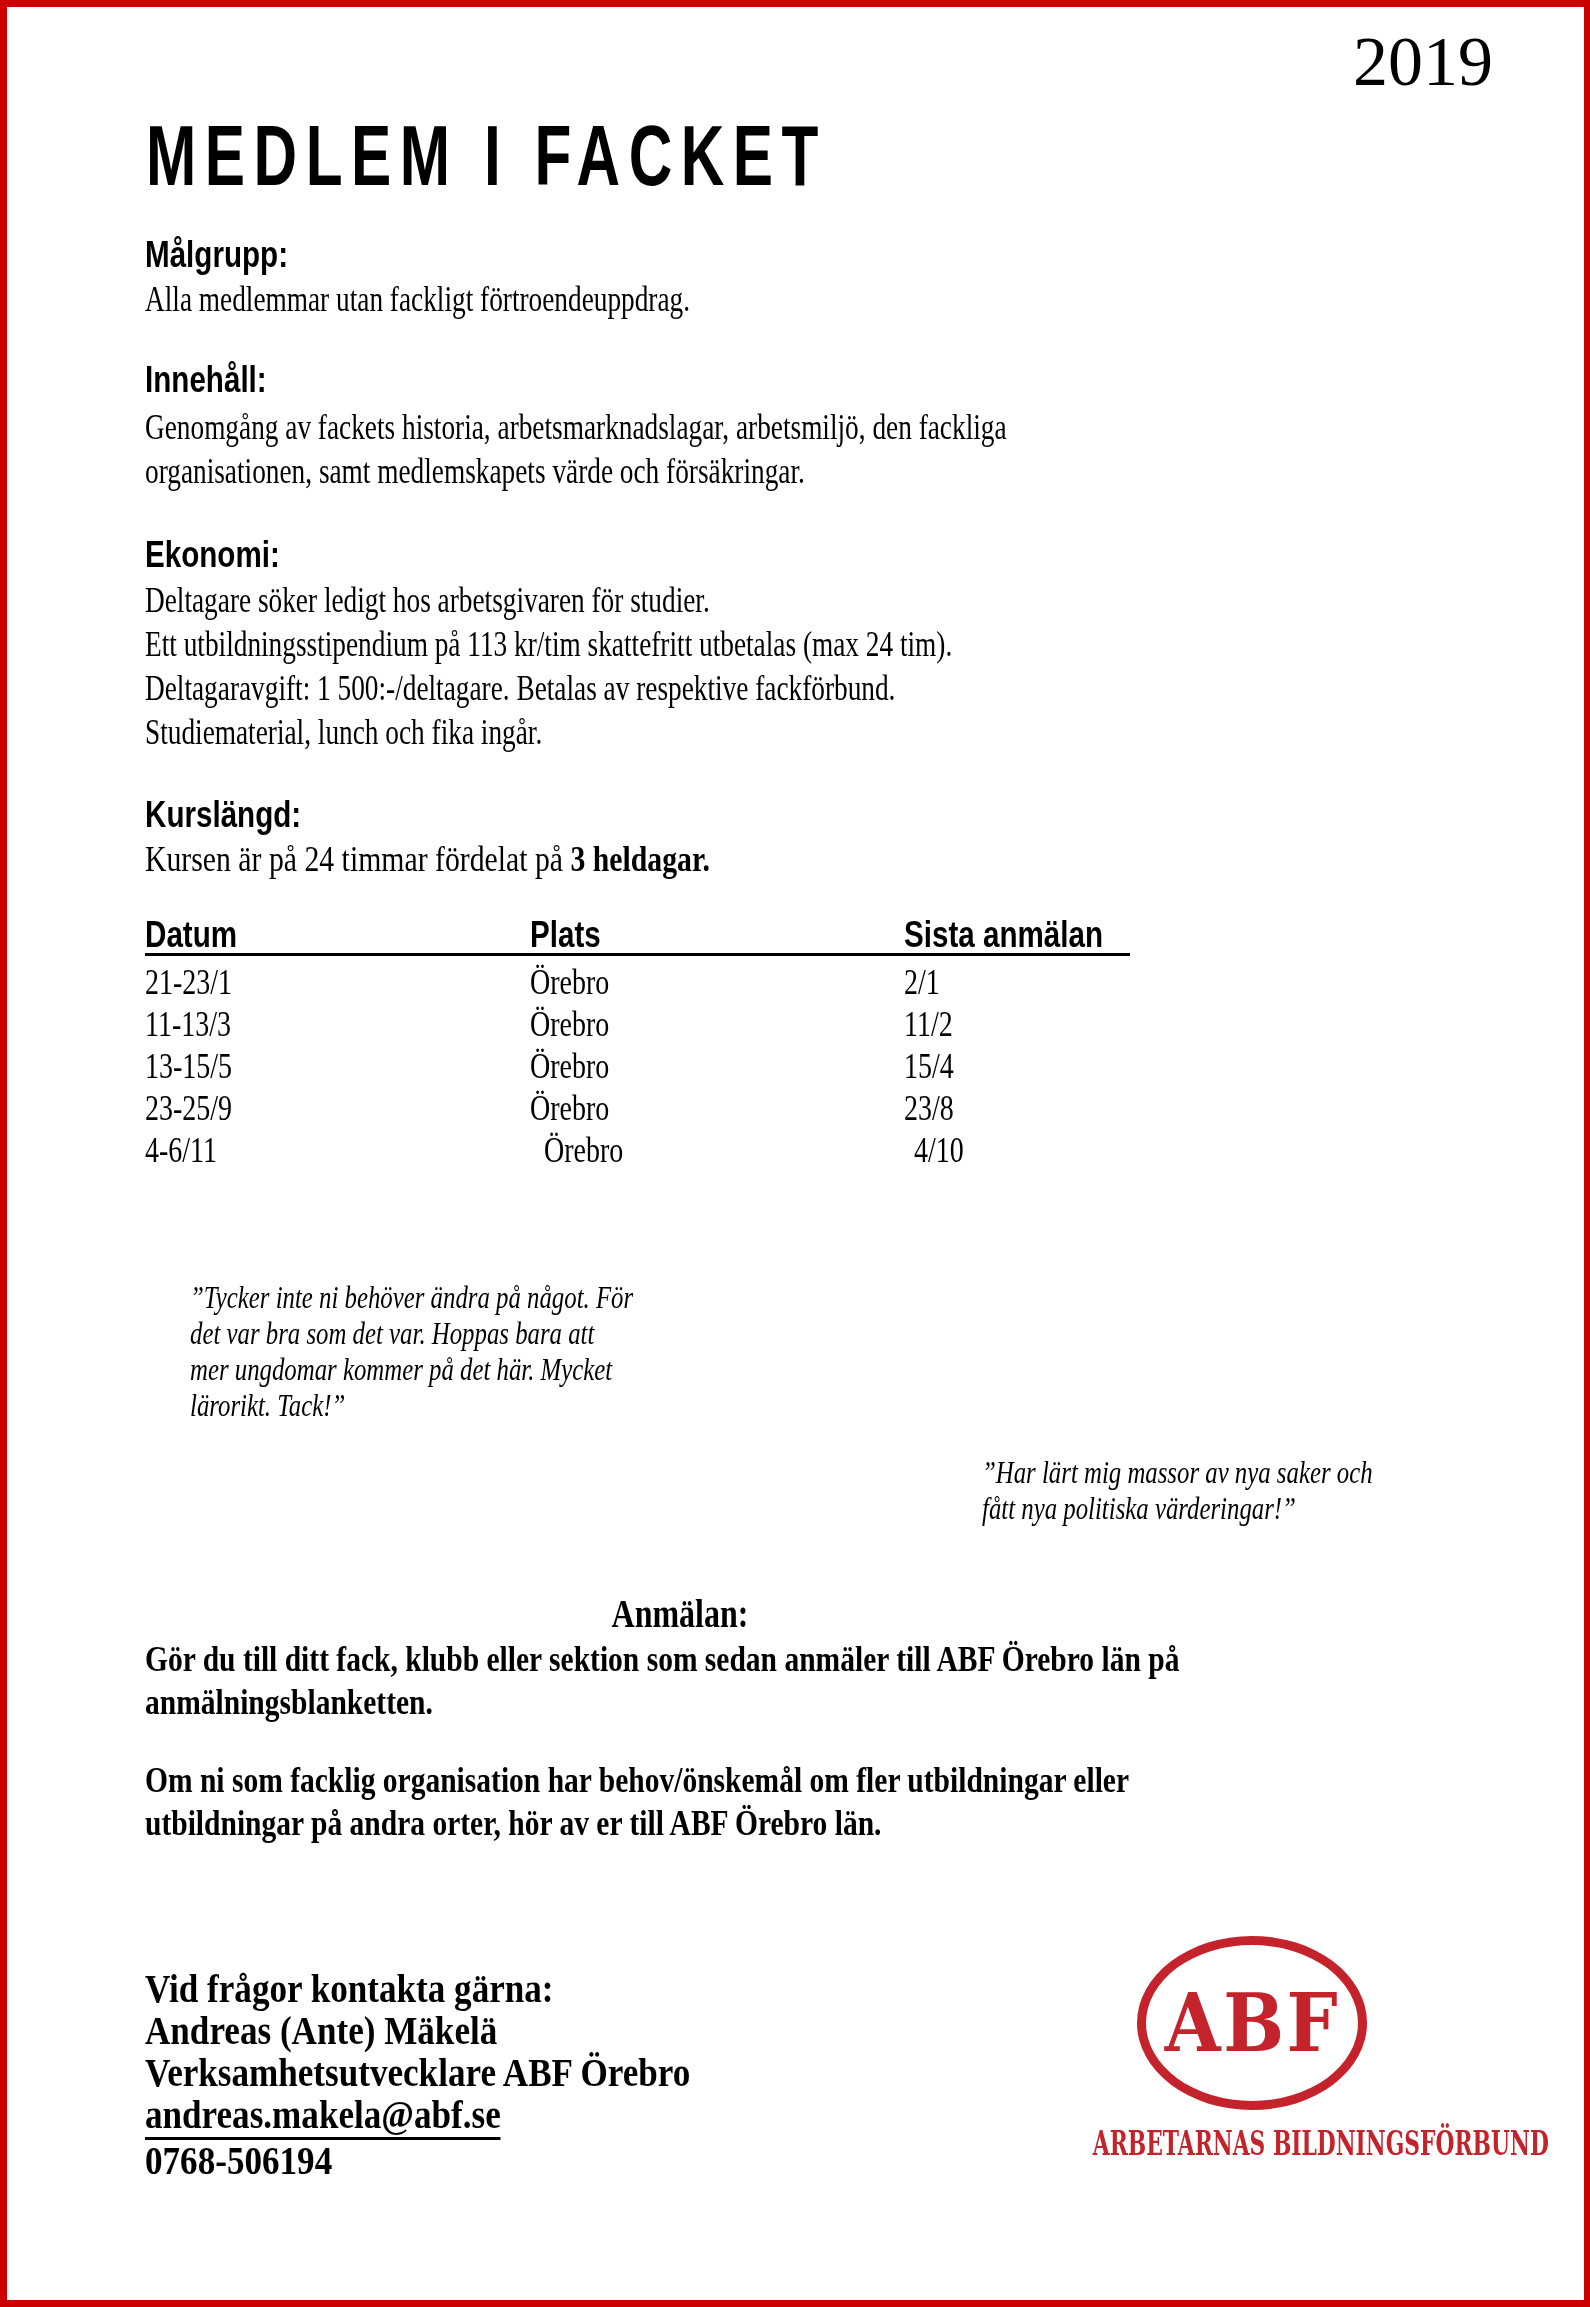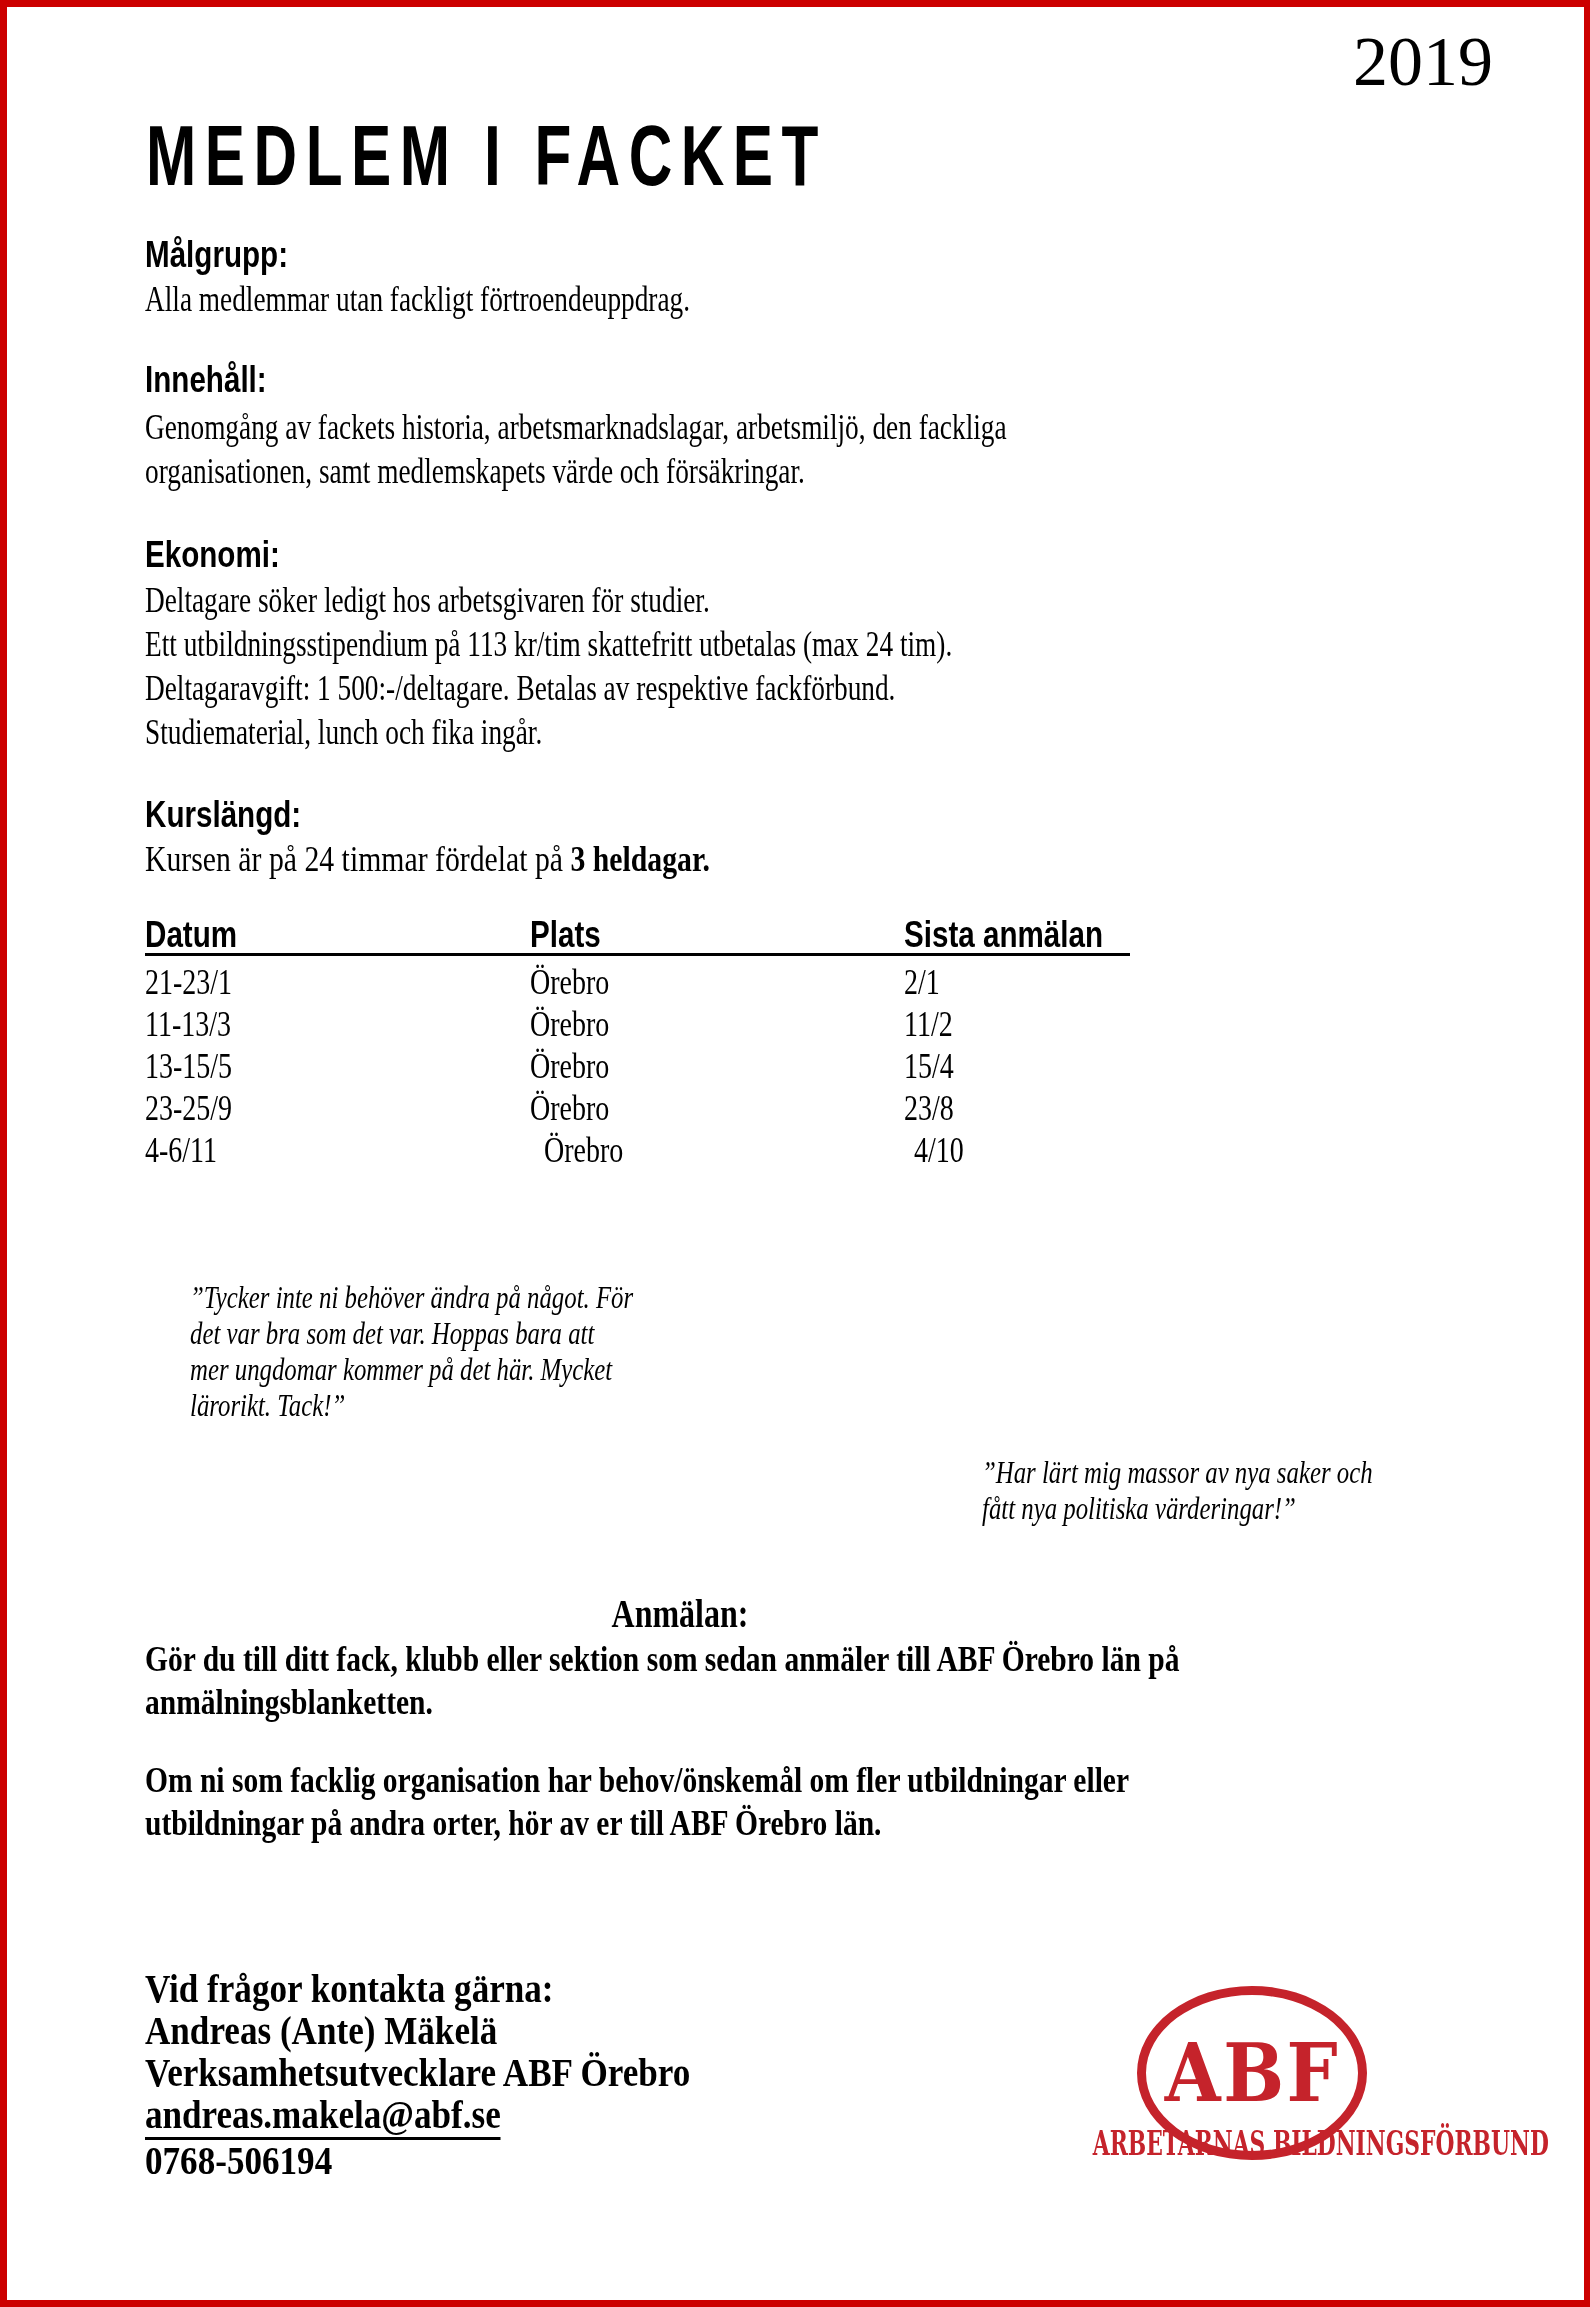--- a/index.html
+++ b/index.html
@@ -203,19 +203,19 @@
   </div>
 
   <div class="abs contact-block" style="left:138px; top:1961px;">
     <div class="line">Vid frågor kontakta gärna:</div>
     <div class="line">Andreas (Ante) Mäkelä</div>
     <div class="line">Verksamhetsutvecklare ABF Örebro</div>
     <div class="line"><span class="email-link">andreas.makela@abf.se</span></div>
     <div class="line">0768-506194</div>
   </div>
 
-  <div class="abs logo-ellipse" style="left:1130px; top:1979px; width:230px; height:174px;">
+  <div class="abs logo-ellipse" style="left:1130px; top:1929px; width:230px; height:174px;">
     <span class="logo-abbr">ABF</span>
   </div>
   <div class="abs logo-caption" style="left:1004px; top:2120px; width:481px;">ARBETARNAS BILDNINGSFÖRBUND</div>
 
 </div>
 
 
 </body></html>

